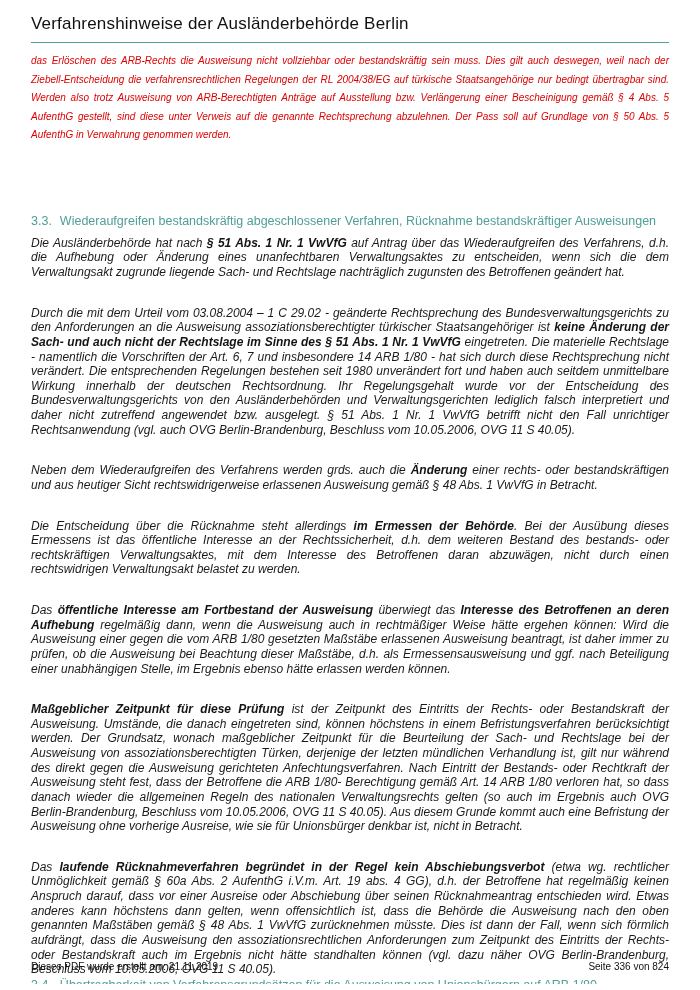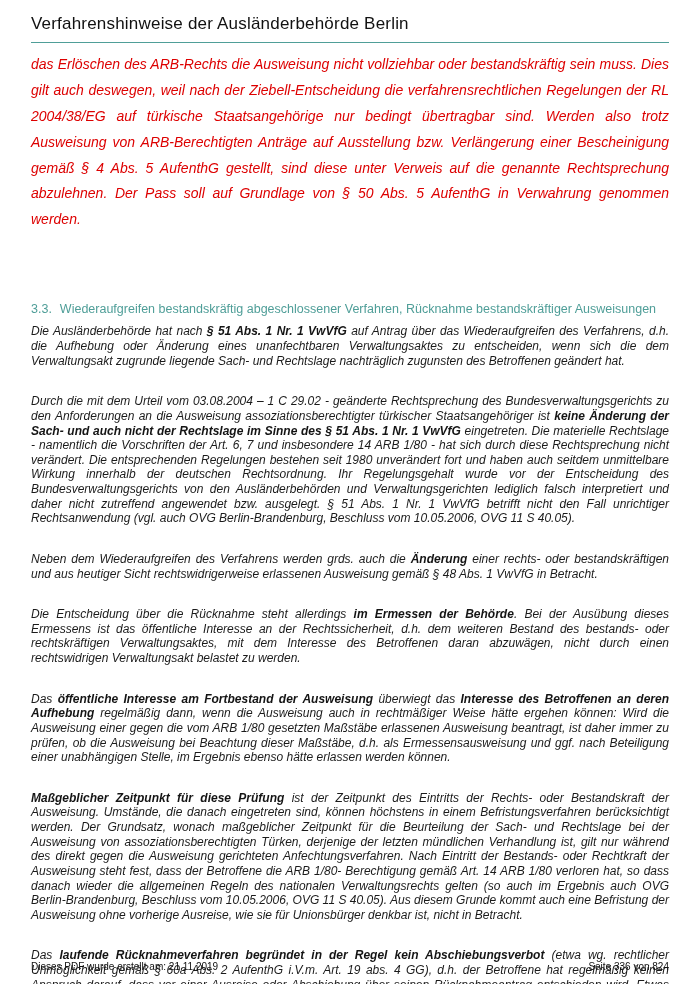--- a/index.html
+++ b/index.html
@@ -27,21 +27,21 @@
   }
   .rule {
     height: 0;
     border-bottom: 1px solid #4f9e98;
     margin-bottom: 9px;
   }
   .intro {
     margin: 0;
     color: #dd0000;
     font-style: italic;
-    font-size: 14px;
+    font-size: 10px;
     line-height: 1.85;
     text-align: justify;
   }
   .h2 {
     color: #4f9e98;
     font-size: 12.5px;
     font-weight: 400;
     line-height: 1.3;
     margin: 0 0 7px 0;
   }

